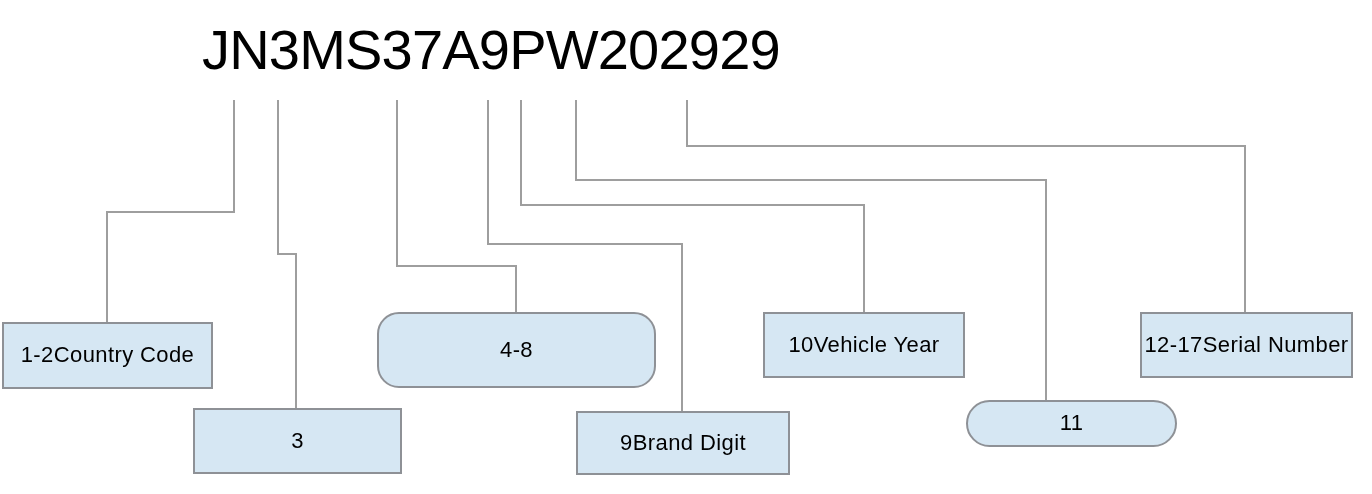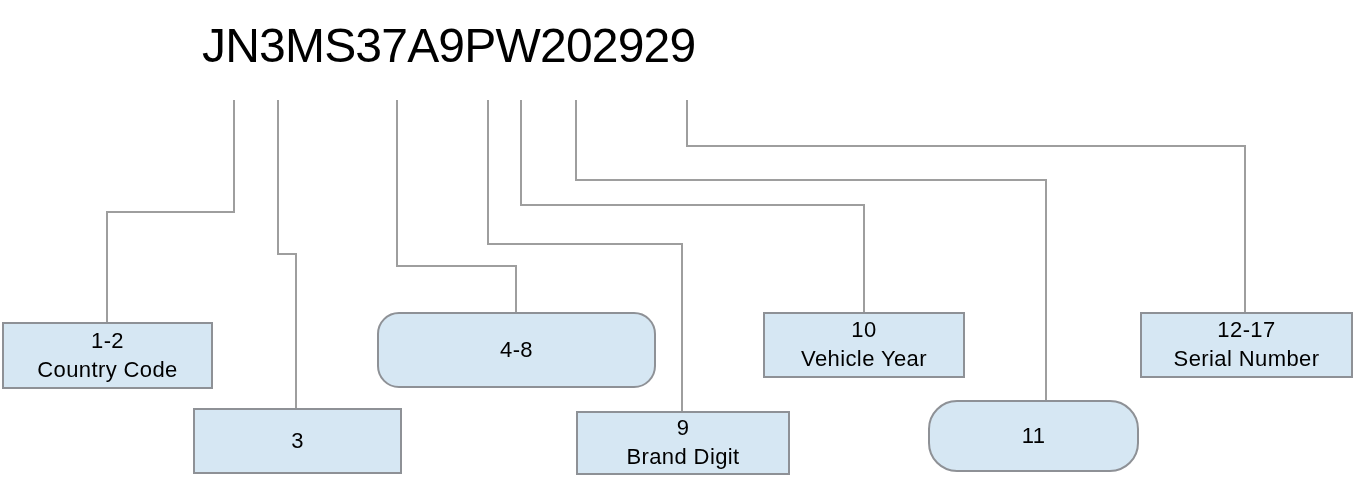--- a/index.html
+++ b/index.html
@@ -17,21 +17,21 @@
     height:494px;
     background:var(--bg);
     overflow:hidden;
     font-family:"Liberation Sans", sans-serif;
     color:var(--text);
   }
   .vin-title{
     position:absolute;
     left:202px;
     top:22px;
-    font-size:48px;
+    font-size:56px;
     line-height:1;
     font-weight:400;
     letter-spacing:-0.8px;
     white-space:nowrap;
     color:var(--text);
   }
   svg.connectors{
     position:absolute;
     left:0; top:0;
     width:1372px;
@@ -41,36 +41,36 @@
     fill:none;
     stroke:var(--connector);
     stroke-width:2;
     stroke-linejoin:miter;
   }
   .box{
     position:absolute;
     background:var(--box-fill);
     border:2px solid var(--box-border);
     display:flex;
-    flex-direction:column;
+    flex-direction:row;
     align-items:center;
     justify-content:center;
     text-align:center;
     font-size:22px;
     letter-spacing:0.4px;
     line-height:1.3;
     color:var(--text);
     white-space:nowrap;
   }
   .b1{left:2px;   top:322px; width:211px; height:67px;}
   .b2{left:193px; top:408px; width:209px; height:66px;}
   .b3{left:377px; top:312px; width:279px; height:76px;border-radius:22px;}
   .b4{left:576px; top:411px; width:214px; height:64px;}
   .b5{left:763px; top:312px; width:202px; height:66px;align-items:center;}
-  .b6{left:928px; top:400px; width:211px; height:72px;border-radius:29px;}
+  .b6{left:966px; top:400px; width:211px; height:47px;border-radius:29px;}
   .b7{left:1140px;top:312px; width:213px; height:66px;justify-content:center;}
 </style>
 </head>
 <body>
 
 <div class="canvas">
 
   <div class="vin-title">JN3MS37A9PW202929</div>
 
   <svg class="connectors" viewBox="0 0 1372 494" xmlns="http://www.w3.org/2000/svg" aria-hidden="true">

